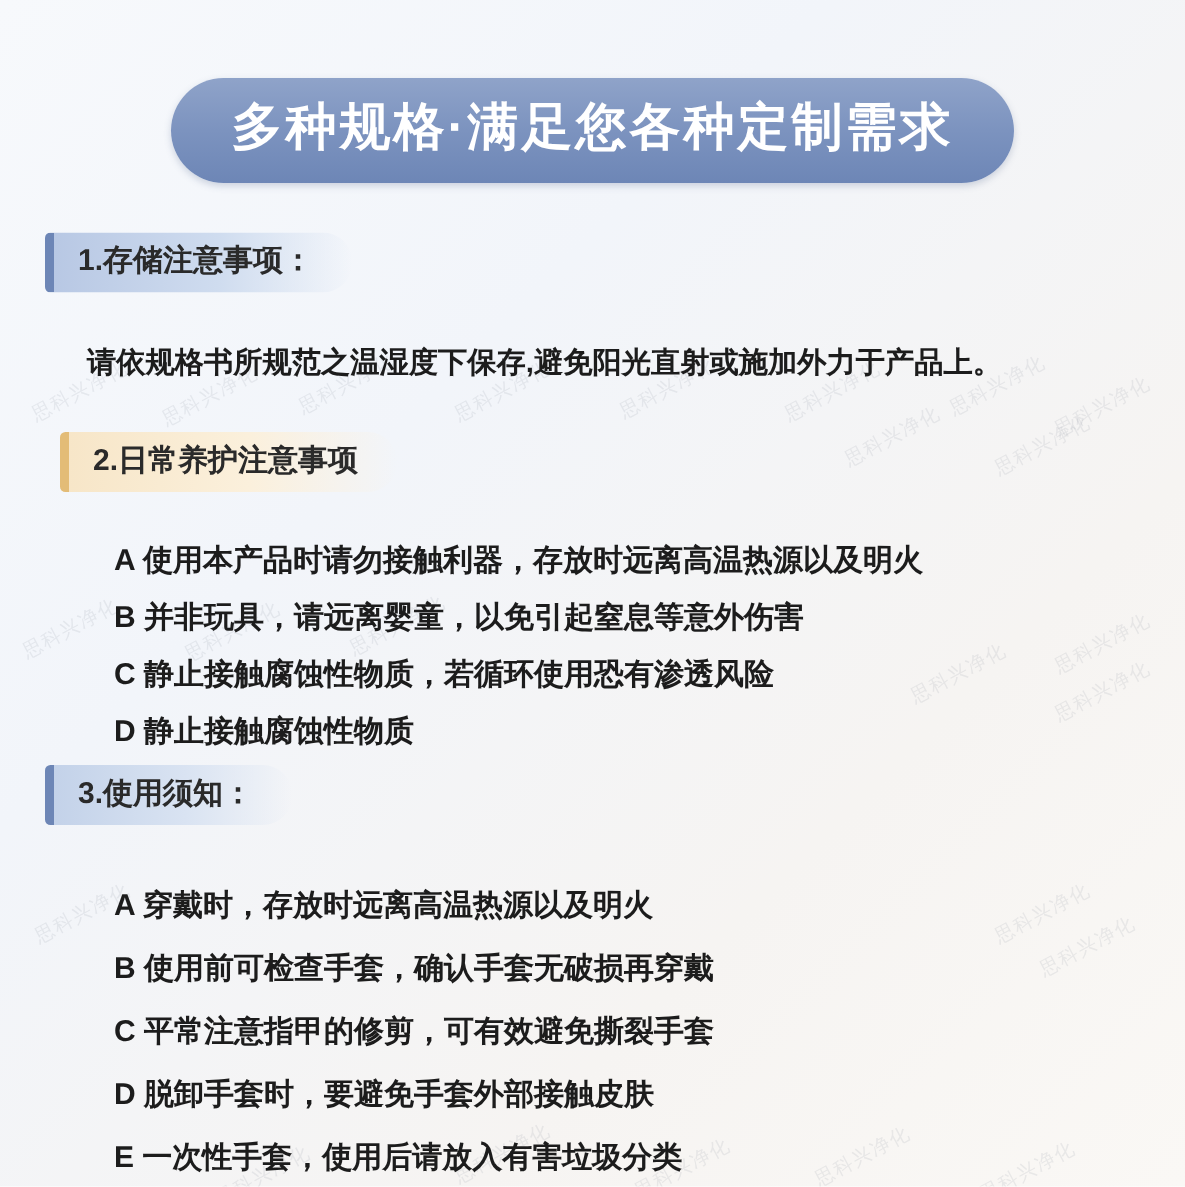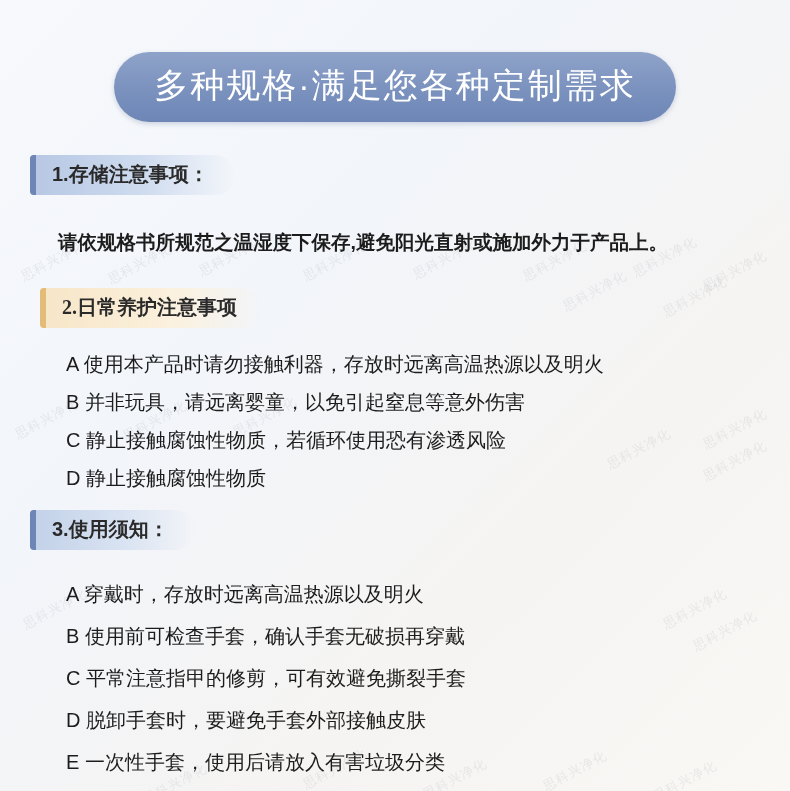--- a/index.html
+++ b/index.html
@@ -39,21 +39,21 @@
     top: 52px;
     left: 0;
     width: 790px;
     display: flex;
     justify-content: center;
   }
   .title-banner {
     background: linear-gradient(180deg, #8fa3c9 0%, #7c93bf 50%, #6d86b6 100%);
     color: #ffffff;
     font-size: 34px;
-    font-weight: normal;
+    font-weight: bold;
     letter-spacing: 2px;
     padding: 14px 40px 17px 40px;
     border-radius: 38px;
     box-shadow: 0 2px 5px rgba(80, 100, 140, 0.25);
     line-height: 1.15;
     white-space: nowrap;
   }
 
   
   .sec-head {
@@ -67,21 +67,20 @@
     line-height: 1.2;
     white-space: nowrap;
   }
   .sec-head.blue {
     background: linear-gradient(90deg, #b8c8e4 0%, #cfdcef 55%, rgba(207,220,239,0) 100%);
     border-left: 6px solid #6d86b6;
   }
   .sec-head.cream {
     background: linear-gradient(90deg, #f7e6c8 0%, #fbf0dc 55%, rgba(251,240,220,0) 100%);
     border-left: 6px solid #e3bc77;
-    font-family: Liberation Serif, serif;
   }
   .sec-head.blue2 {
     background: linear-gradient(90deg, #c3d2e9 0%, #d9e3f2 55%, rgba(217,227,242,0) 100%);
     border-left: 6px solid #6d86b6;
   }
   #head1 { top: 155px; left: 30px; }
   #head2 { top: 288px; left: 40px; }
   #head3 { top: 510px; left: 30px; }
 
   .body-text {
@@ -89,23 +88,24 @@
     font-size: 20px;
     color: #1c1c1c;
     line-height: 1.55;
     white-space: nowrap;
     font-weight: bold;
   }
   #para1 { top: 227px; left: 58px; font-size: 19.5px; }
 
   .item-list {
     position: absolute;
-    margin: 4px;
+    margin: 14px;
     padding: 0;
     list-style: none;
+    font-weight: bold;
   }
   .item-list li {
     font-size: 20px;
     color: #1c1c1c;
     line-height: 1.0;
     margin-bottom: 18px;
     white-space: nowrap;
   }
   #list2 { top: 350px; left: 62px; }
   #list3 { top: 580px; left: 62px; }

